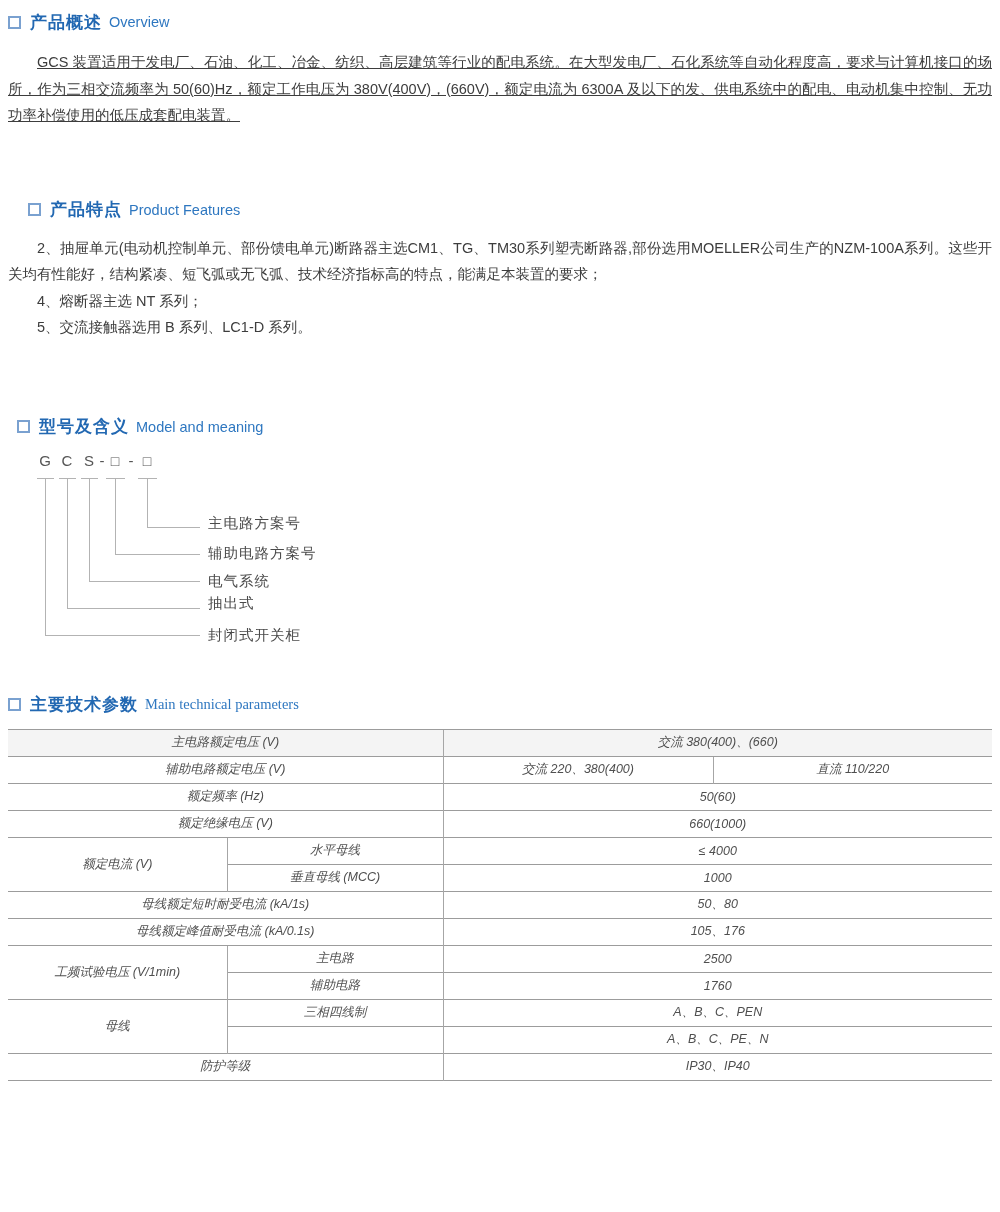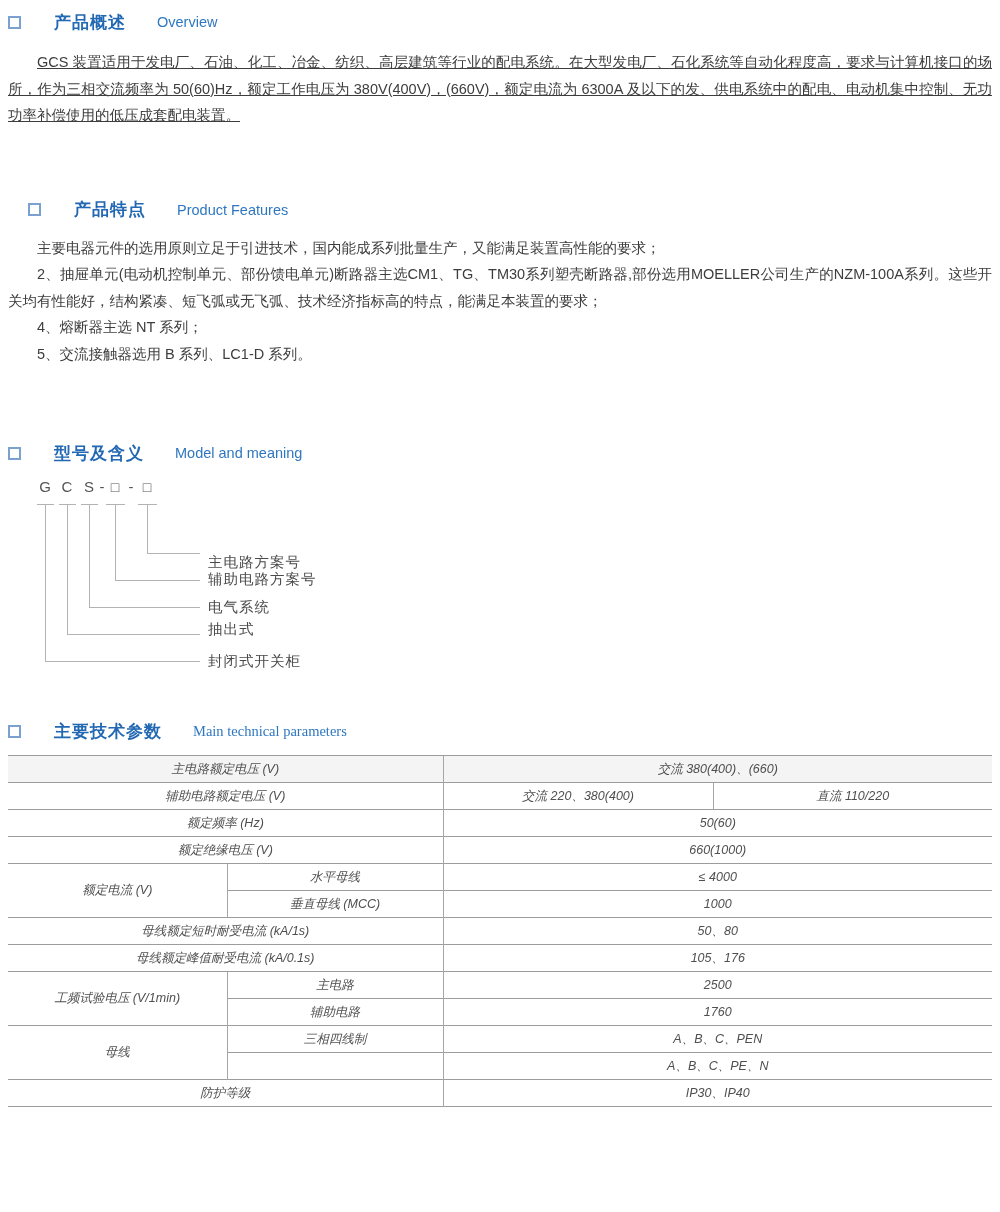--- a/index.html
+++ b/index.html
@@ -17,21 +17,21 @@
   html,body{background:#ffffff;}
   body{
     width:1000px;height:1212px;
     font-family:"Liberation Sans","DejaVu Sans",sans-serif;
     color:var(--body-text);
     overflow:hidden;
   }
   .page{padding:10px 8px 0 8px;width:1000px;}
 
   
-  .sec-head{display:flex;align-items:center;margin:0;height:24px;gap:24px;}
+  .sec-head{display:flex;align-items:center;margin:0;height:24px;}
   .sq-icon{
     width:13px;height:13px;border:2px solid var(--bullet-border);
     display:inline-block;margin-right:9px;flex:0 0 auto;background:#fff;
   }
   .sec-head .zh{
     font-size:17px;font-weight:bold;color:var(--accent-blue);
     letter-spacing:1px;
   }
   .sec-head .en{
     font-size:14.5px;color:var(--accent-blue-light);margin-left:7px;
@@ -40,21 +40,21 @@
   
   .para{
     font-size:14.5px;line-height:26.5px;text-align:justify;
     text-indent:2em;color:var(--body-text);
   }
   .overview-para{margin-top:15px;text-decoration:underline;}
   .features-list{margin-top:13px;}
   .features-list .para{text-align:justify;}
 
   .gap-features{margin-top:69px;padding-left:20px;}
-  .gap-model{margin-top:74px;}
+  .gap-model{margin-top:74px;margin-left:9px;}
   .gap-params{margin-top:40px;font-family:Liberation Serif, serif;}
 
   
   .model-diagram{position:relative;height:202px;margin-top:12px;}
   .code-char{
     position:absolute;top:0;width:16px;text-align:center;
     font-size:15px;color:#555;line-height:20px;
   }
   .code-char:nth-child(1){left:29px;}
   .code-char:nth-child(2){left:51px;}
@@ -99,21 +99,20 @@
     <span class="en">Overview</span>
   </div>
   <p class="para overview-para">GCS 装置适用于发电厂、石油、化工、冶金、纺织、高层建筑等行业的配电系统。在大型发电厂、石化系统等自动化程度高，要求与计算机接口的场所，作为三相交流频率为 50(60)Hz，额定工作电压为 380V(400V)，(660V)，额定电流为 6300A 及以下的发、供电系统中的配电、电动机集中控制、无功功率补偿使用的低压成套配电装置。</p>
 
   <div class="sec-head gap-features">
     <span class="sq-icon"></span>
     <span class="zh">产品特点</span>
     <span class="en">Product Features</span>
   </div>
   <div class="features-list">
-    <p class="para">主要电器元件的选用原则立足于引进技术，国内能成系列批量生产，又能满足装置高性能的要求；</p>
     <p class="para">2、抽屉单元(电动机控制单元、部份馈电单元)断路器主选CM1、TG、TM30系列塑壳断路器,部份选用MOELLER公司生产的NZM-100A系列。这些开关均有性能好，结构紧凑、短飞弧或无飞弧、技术经济指标高的特点，能满足本装置的要求；</p>
     <p class="para">4、熔断器主选 NT 系列；</p>
     <p class="para">5、交流接触器选用 B 系列、LC1-D 系列。</p>
   </div>
 
   <div class="sec-head gap-model">
     <span class="sq-icon"></span>
     <span class="zh">型号及含义</span>
     <span class="en">Model and meaning</span>
   </div>
@@ -138,21 +137,21 @@
     <span class="dline vline" style="left:81px;height:103px;"></span>
     <span class="dline vline" style="left:59px;height:130px;"></span>
     <span class="dline vline" style="left:37px;height:157px;"></span>
 
     <span class="dline hline" style="left:139px;top:76px;width:53px;"></span>
     <span class="dline hline" style="left:107px;top:103px;width:85px;"></span>
     <span class="dline hline" style="left:81px;top:130px;width:111px;"></span>
     <span class="dline hline" style="left:59px;top:157px;width:133px;"></span>
     <span class="dline hline" style="left:37px;top:184px;width:155px;"></span>
 
-    <span class="dlabel" style="top:75px;">主电路方案号</span>
+    <span class="dlabel" style="top:62px;">主电路方案号</span>
     <span class="dlabel" style="top:93px;font-family:Liberation Mono, monospace;">辅助电路方案号</span>
     <span class="dlabel" style="top:120px;">电气系统</span>
     <span class="dlabel" style="top:142px;">抽出式</span>
     <span class="dlabel" style="top:174px;">封闭式开关柜</span>
   </div>
 
   <div class="sec-head gap-params">
     <span class="sq-icon"></span>
     <span class="zh">主要技术参数</span>
     <span class="en">Main technical parameters</span>

